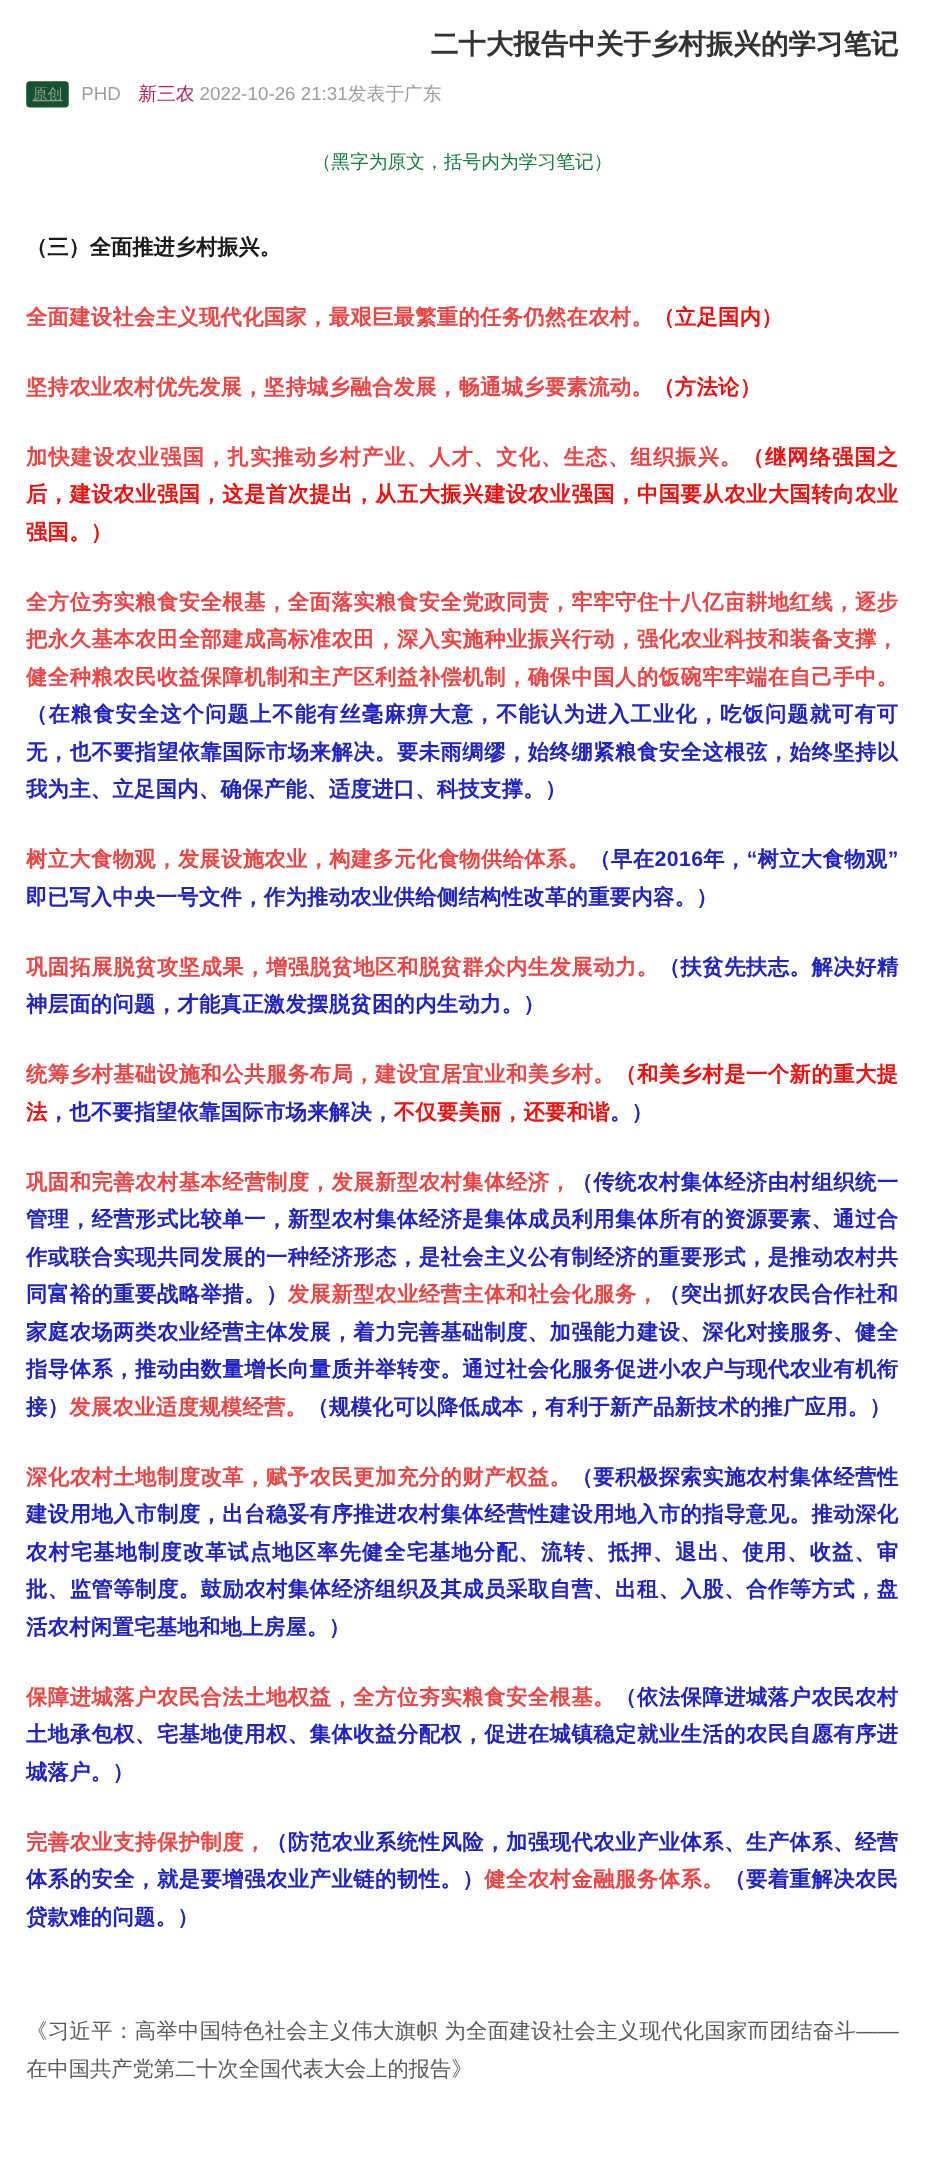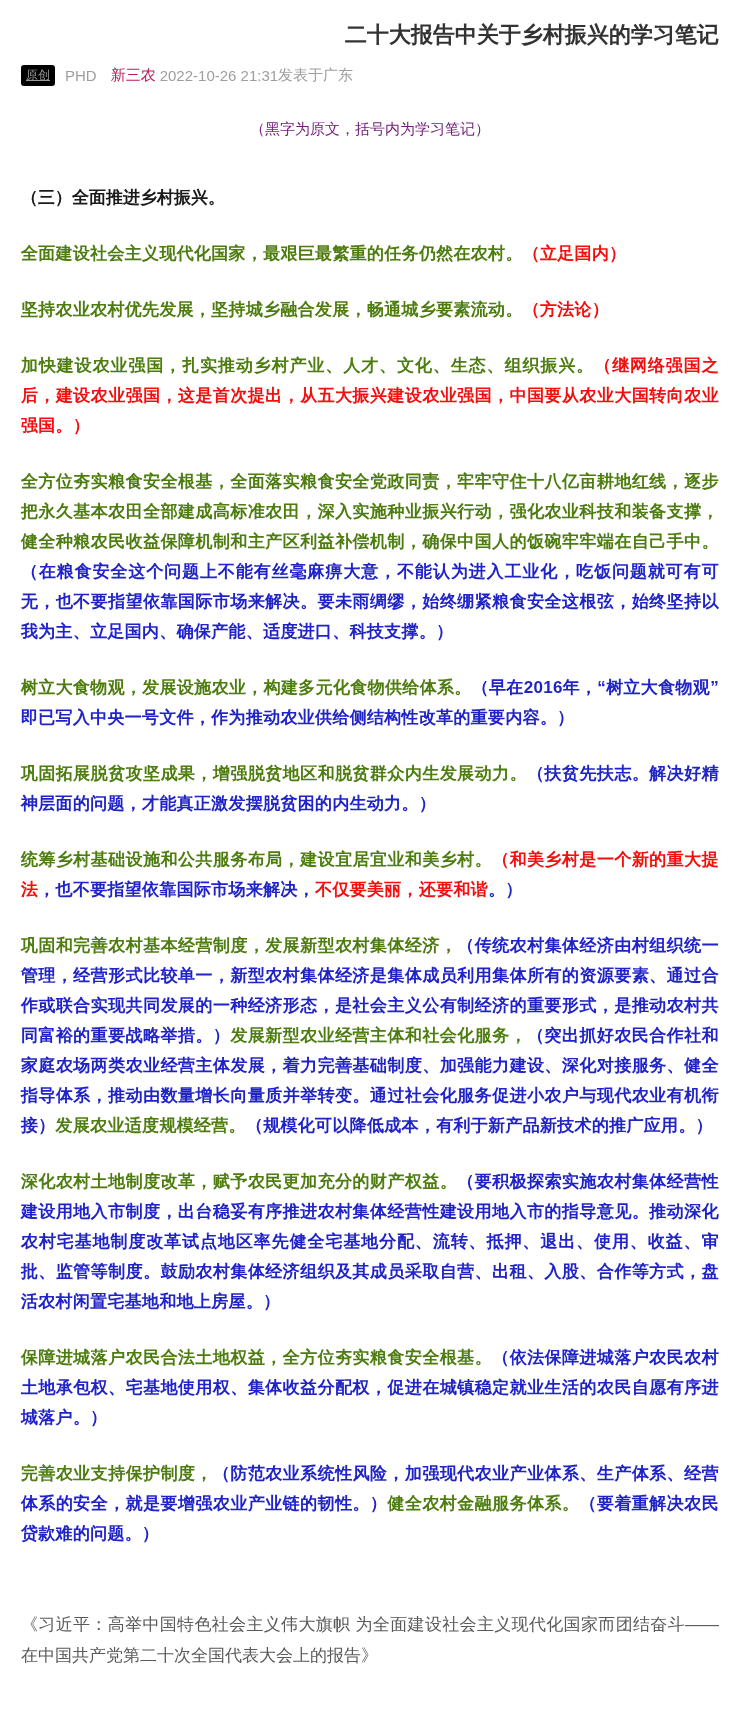--- a/index.html
+++ b/index.html
@@ -28,56 +28,56 @@
     display: flex;
     align-items: center;
     font-size: 15px;
     color: #9e9e9e;
     margin-bottom: 26px;
     white-space: nowrap;
   }
   .byline .badge {
     font-size: 12px;
     color: #9a9a9a;
-    background: #000000;
+    background: #14532d;
     border-radius: 3px;
     padding: 2px 5px;
     margin-right: 10px;
     text-decoration: underline;
   }
   .byline .author { margin-right: 14px; }
   .byline .account {
     color: #be185d;
     margin-right: 4px;
     cursor: pointer;
   }
   .byline .time { }
   .note-line {
     text-align: center;
-    color: #701a75;
+    color: #15803d;
     font-size: 15px;
     margin: 34px 0 0 0;
   }
   .section-heading {
     font-size: 17px;
     font-weight: 700;
     color: #1a1a1a;
     margin: 44px 0 0 0;
     line-height: 30px;
   }
   .content { margin-top: 4px; }
   .para {
     font-size: 17px;
     line-height: 30px;
     font-weight: 700;
     text-align: justify;
     margin: 26px 0;
     letter-spacing: 0.3px;
   }
-  .seg-black { color: #4d7c0f; }
+  .seg-black { color: #ef4444; }
   .seg-red   { color: #f40f0f; }
   .seg-blue  { color: #2023c8; }
   .footer-source {
     font-size: 17px;
     line-height: 31px;
     color: #595959;
     font-weight: 400;
     text-align: justify;
     margin: 60px 0 0 0;
   }

